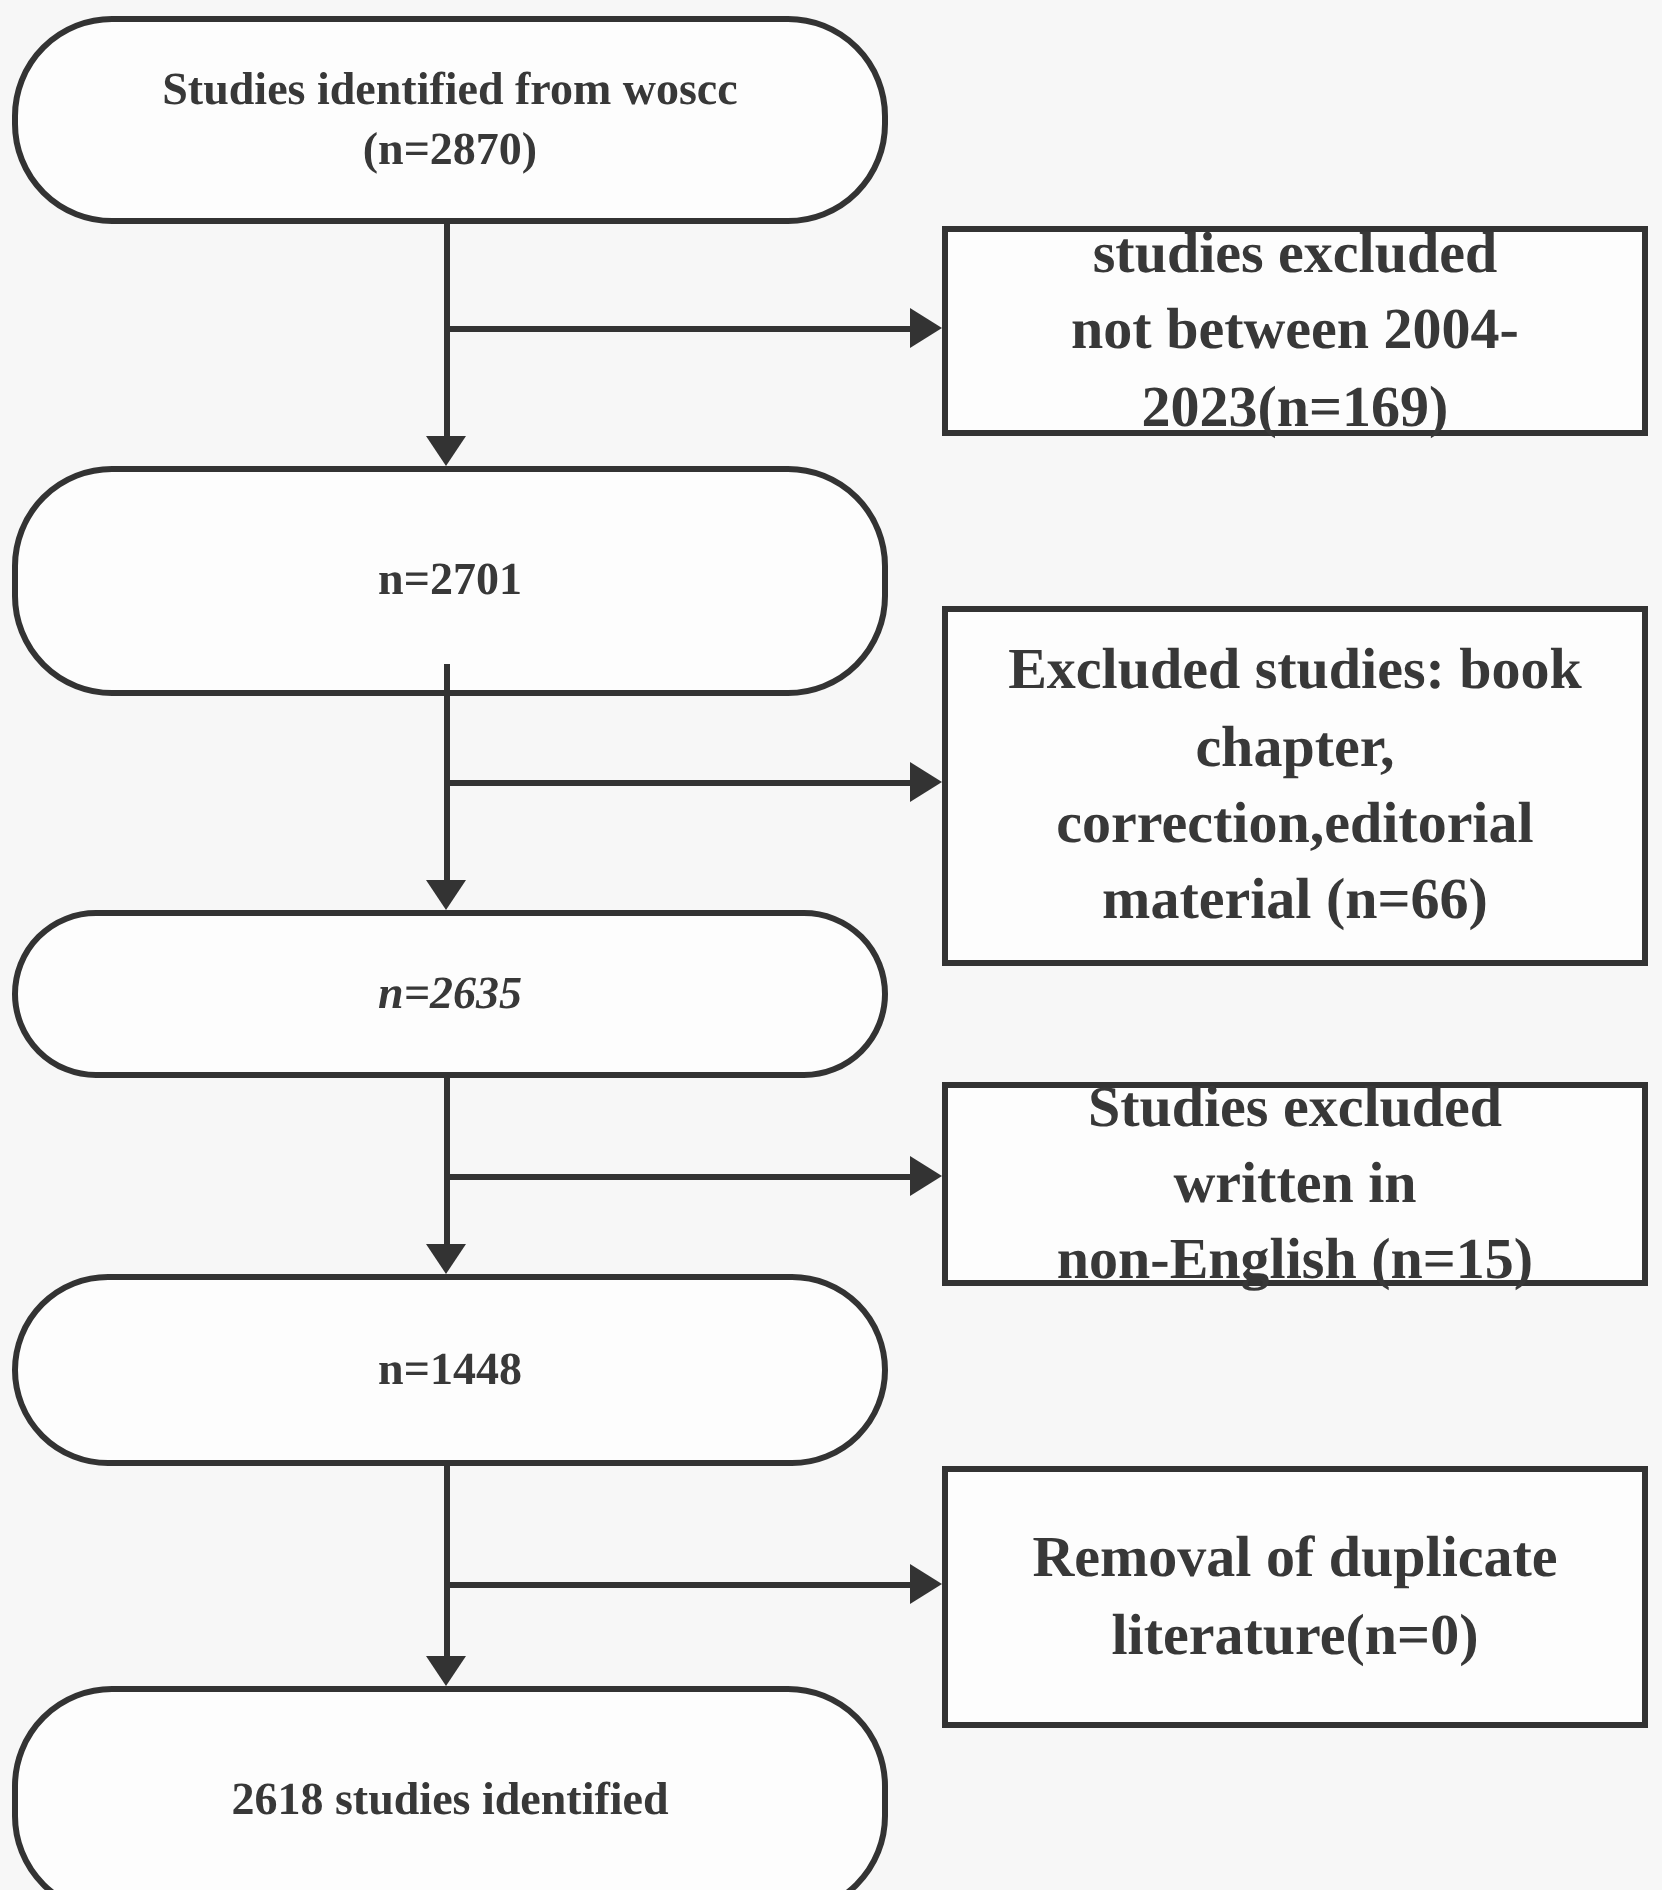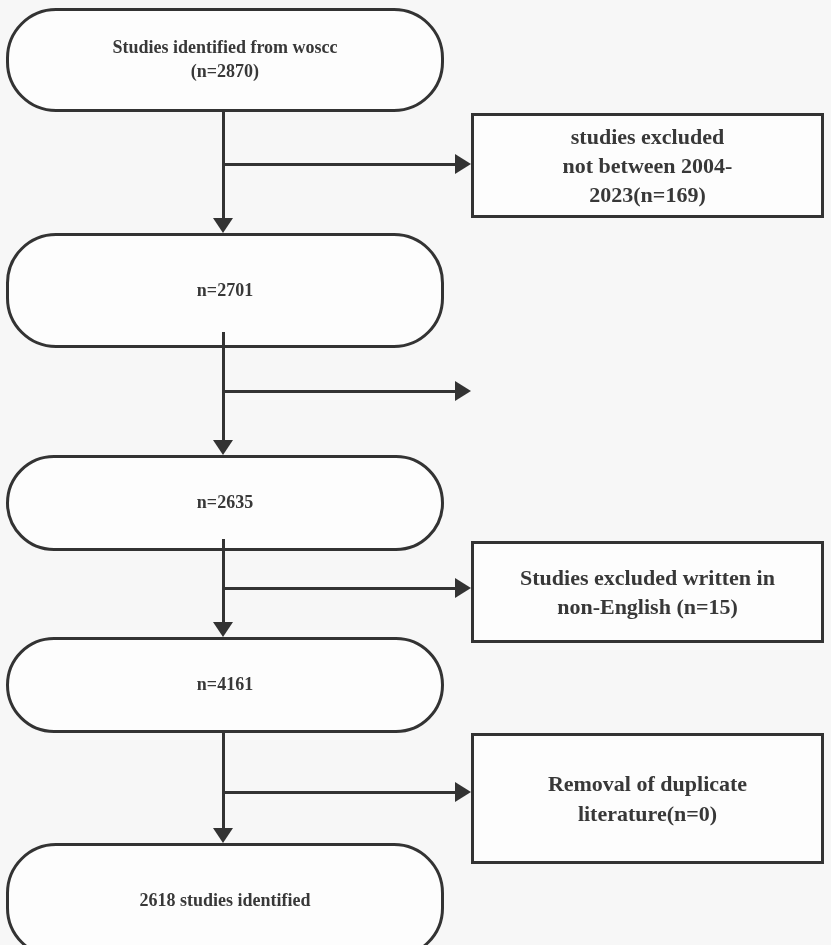--- a/index.html
+++ b/index.html
@@ -29,26 +29,26 @@
     text-align: center;
     background: var(--box-fill);
     border: 3px solid var(--line-color);
     color: var(--text-color);
     font-weight: bold;
     white-space: pre-line;
     line-height: 1.32;
   }
   .node.rounded {
     border-radius: 50px;
-    font-size: 18px;
+    font-size: 23px;
     border-width: 3px;
   }
   .node.rect {
     border-radius: 0;
-    font-size: 22px;
+    font-size: 29px;
     border-width: 3px;
     padding: 4px 22px;
   }
   
   .vline {
     position: absolute;
     width: 3px;
     left: 222px;
     background: var(--line-color);
   }
@@ -73,21 +73,21 @@
     left: 455px;
     width: 0; height: 0;
     border-top: 10px solid transparent;
     border-bottom: 10px solid transparent;
     border-left: 16px solid var(--line-color);
   }
 
   
   #main-0 { left: 6px;  top: 8px;   width: 438px; height: 104px; }
   #main-1 { left: 6px;  top: 233px; width: 438px; height: 115px;  }
-  #main-2 { left: 6px;  top: 455px; width: 438px; height: 96px;  }
+  #main-2 { left: 6px;  top: 455px; width: 438px; height: 84px; font-style: italic;  }
   #main-3 { left: 6px;  top: 637px; width: 438px; height: 96px;  }
   #main-4 { left: 6px;  top: 843px; width: 438px; height: 115px;  }
 
   
   #excl-0 { left: 471px; top: 113px; width: 353px; height: 105px; }
   #excl-1 { left: 471px; top: 303px; width: 353px; height: 180px; }
   #excl-2 { left: 471px; top: 541px; width: 353px; height: 102px; }
   #excl-3 { left: 471px; top: 733px; width: 353px; height: 131px; }
 
   
@@ -116,26 +116,29 @@
 </style>
 </head>
 <body>
 
 <div class="canvas">
 
   <div id="main-0" class="node rounded">Studies identified from woscc
 (n=2870)</div>
   <div id="main-1" class="node rounded">n=2701</div>
   <div id="main-2" class="node rounded">n=2635</div>
-  <div id="main-3" class="node rounded">n=4161</div>
+  <div id="main-3" class="node rounded">n=1448</div>
   <div id="main-4" class="node rounded">2618 studies identified</div>
 
   <div id="excl-0" class="node rect">studies excluded
 not between 2004-
 2023(n=169)</div>
+  <div id="excl-1" class="node rect">Excluded studies: book
+chapter, correction,editorial
+material (n=66)</div>
   <div id="excl-2" class="node rect">Studies excluded written in
 non-English (n=15)</div>
   <div id="excl-3" class="node rect">Removal of duplicate
 literature(n=0)</div>
 
   <div id="v-0" class="vline"></div>
   <div id="va-0" class="arrow-down"></div>
   <div id="v-1" class="vline"></div>
   <div id="va-1" class="arrow-down"></div>
   <div id="v-2" class="vline"></div>

